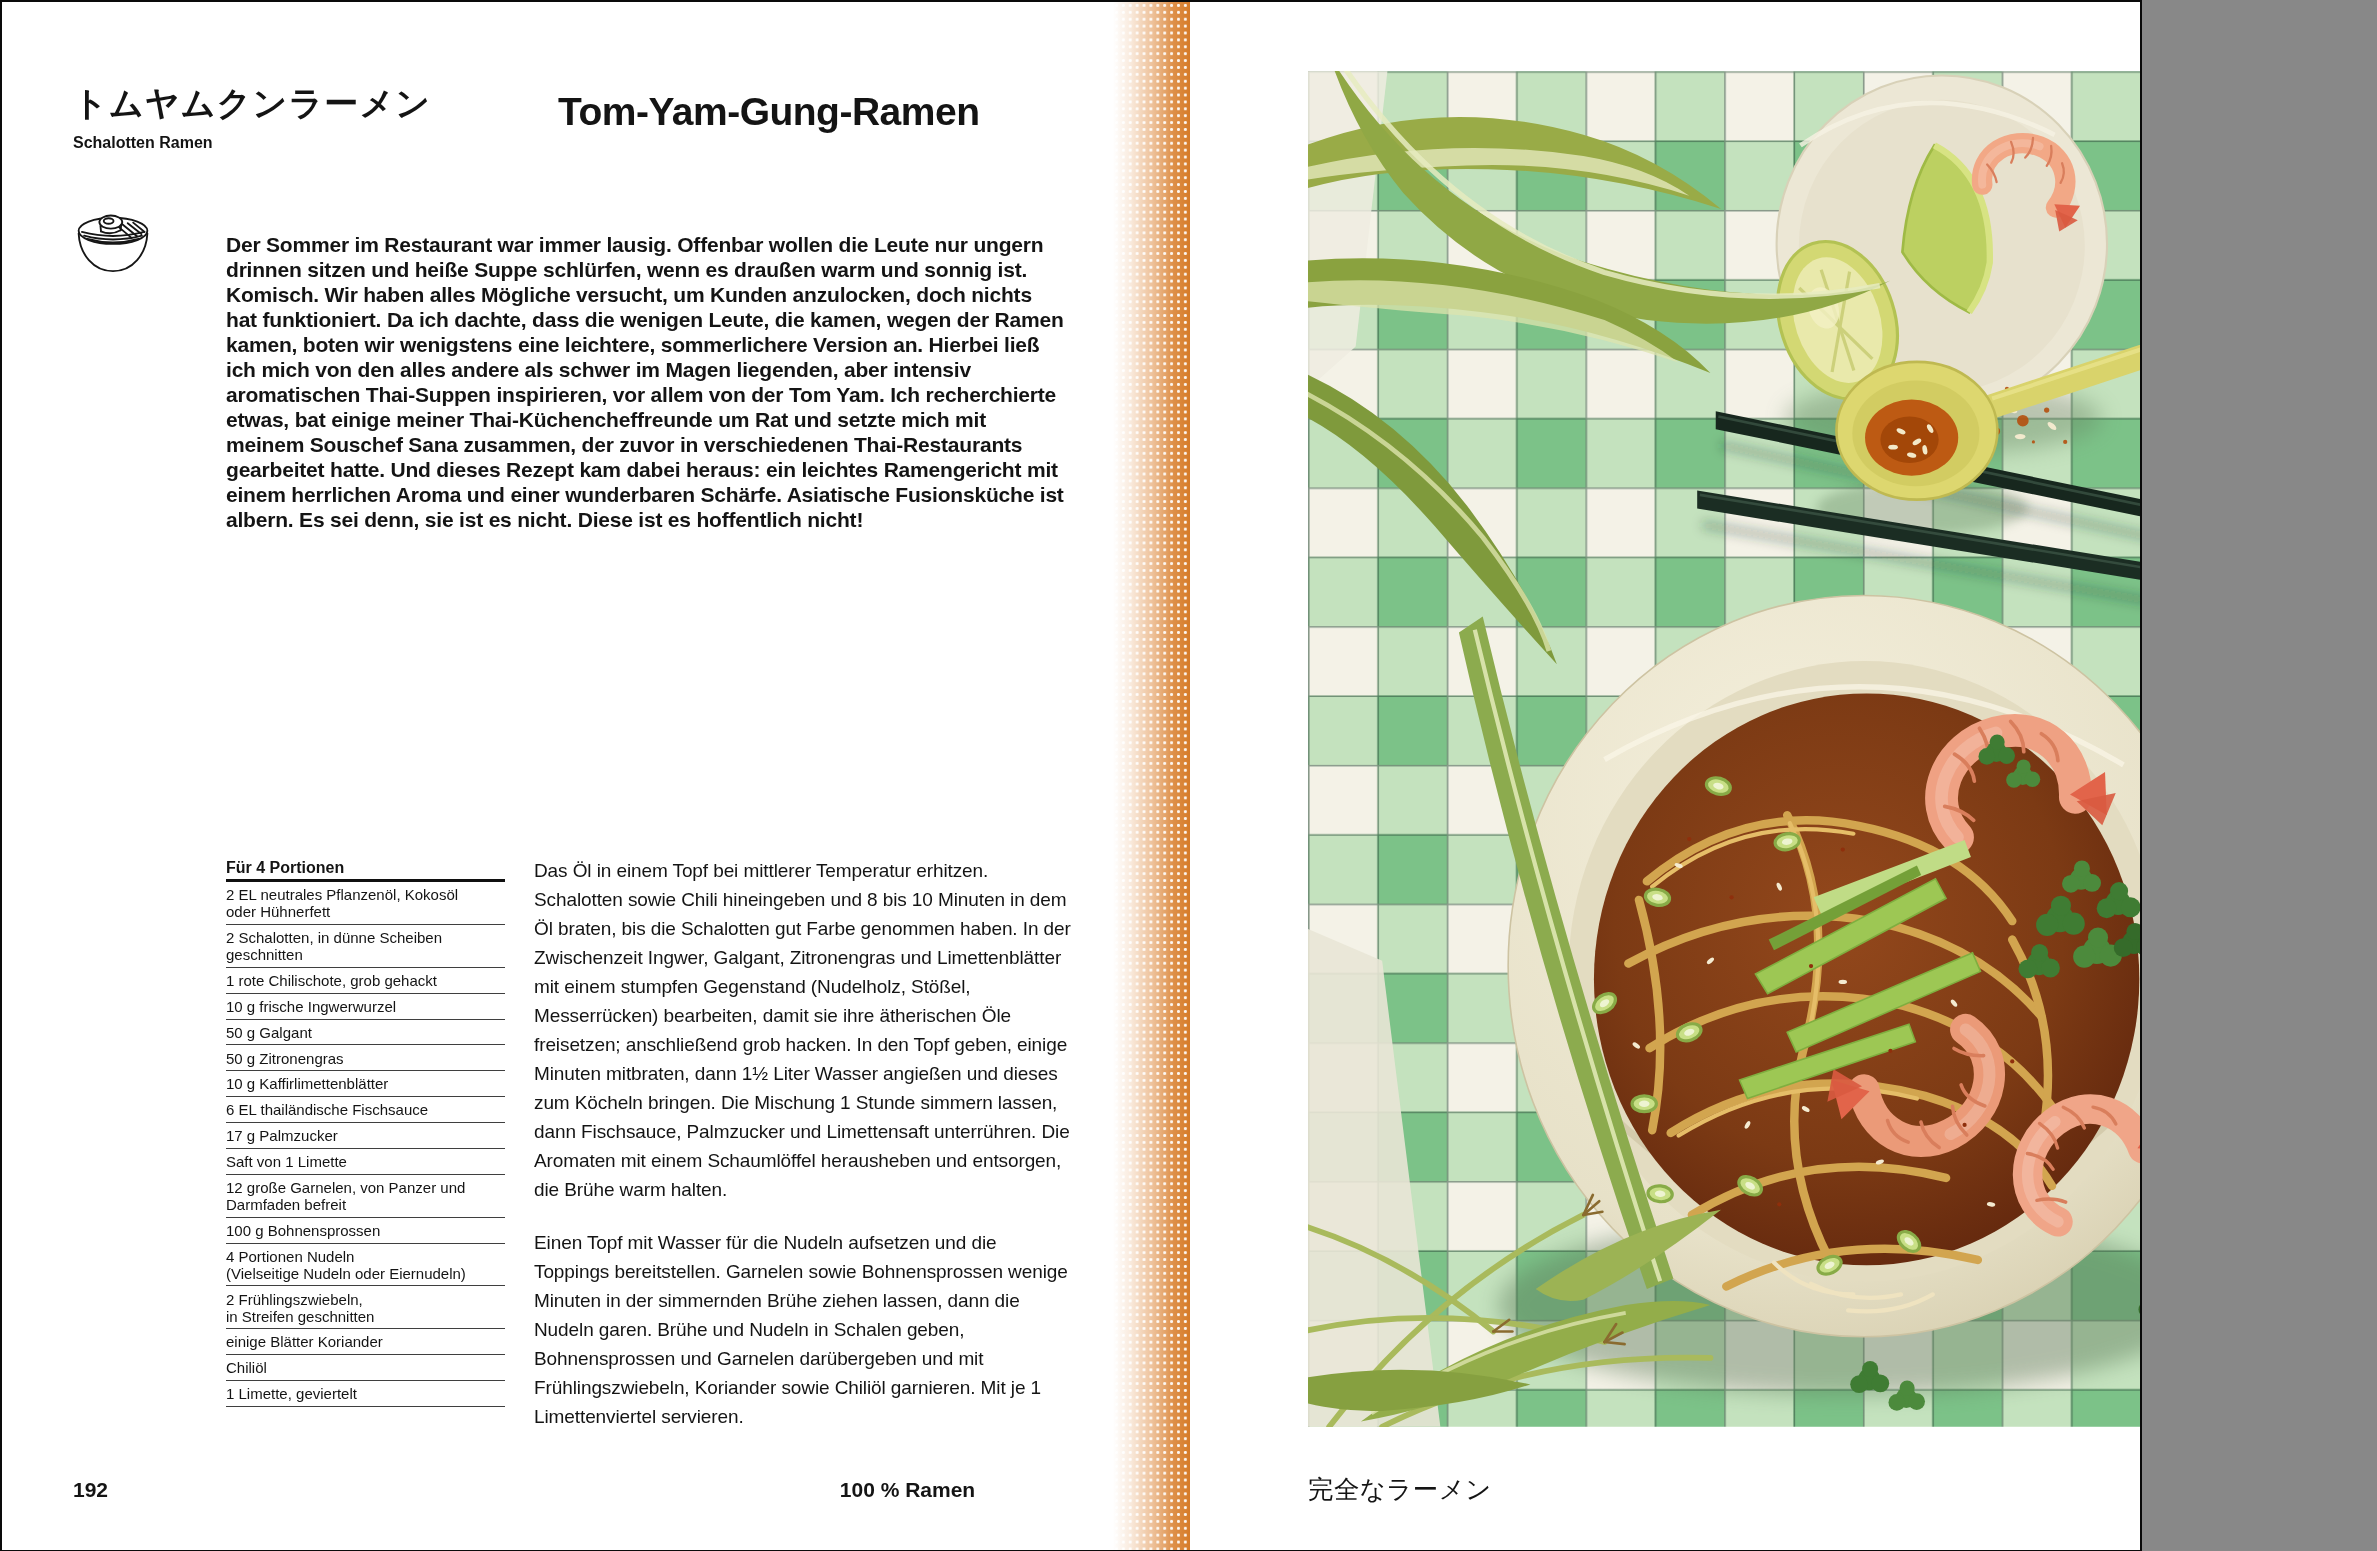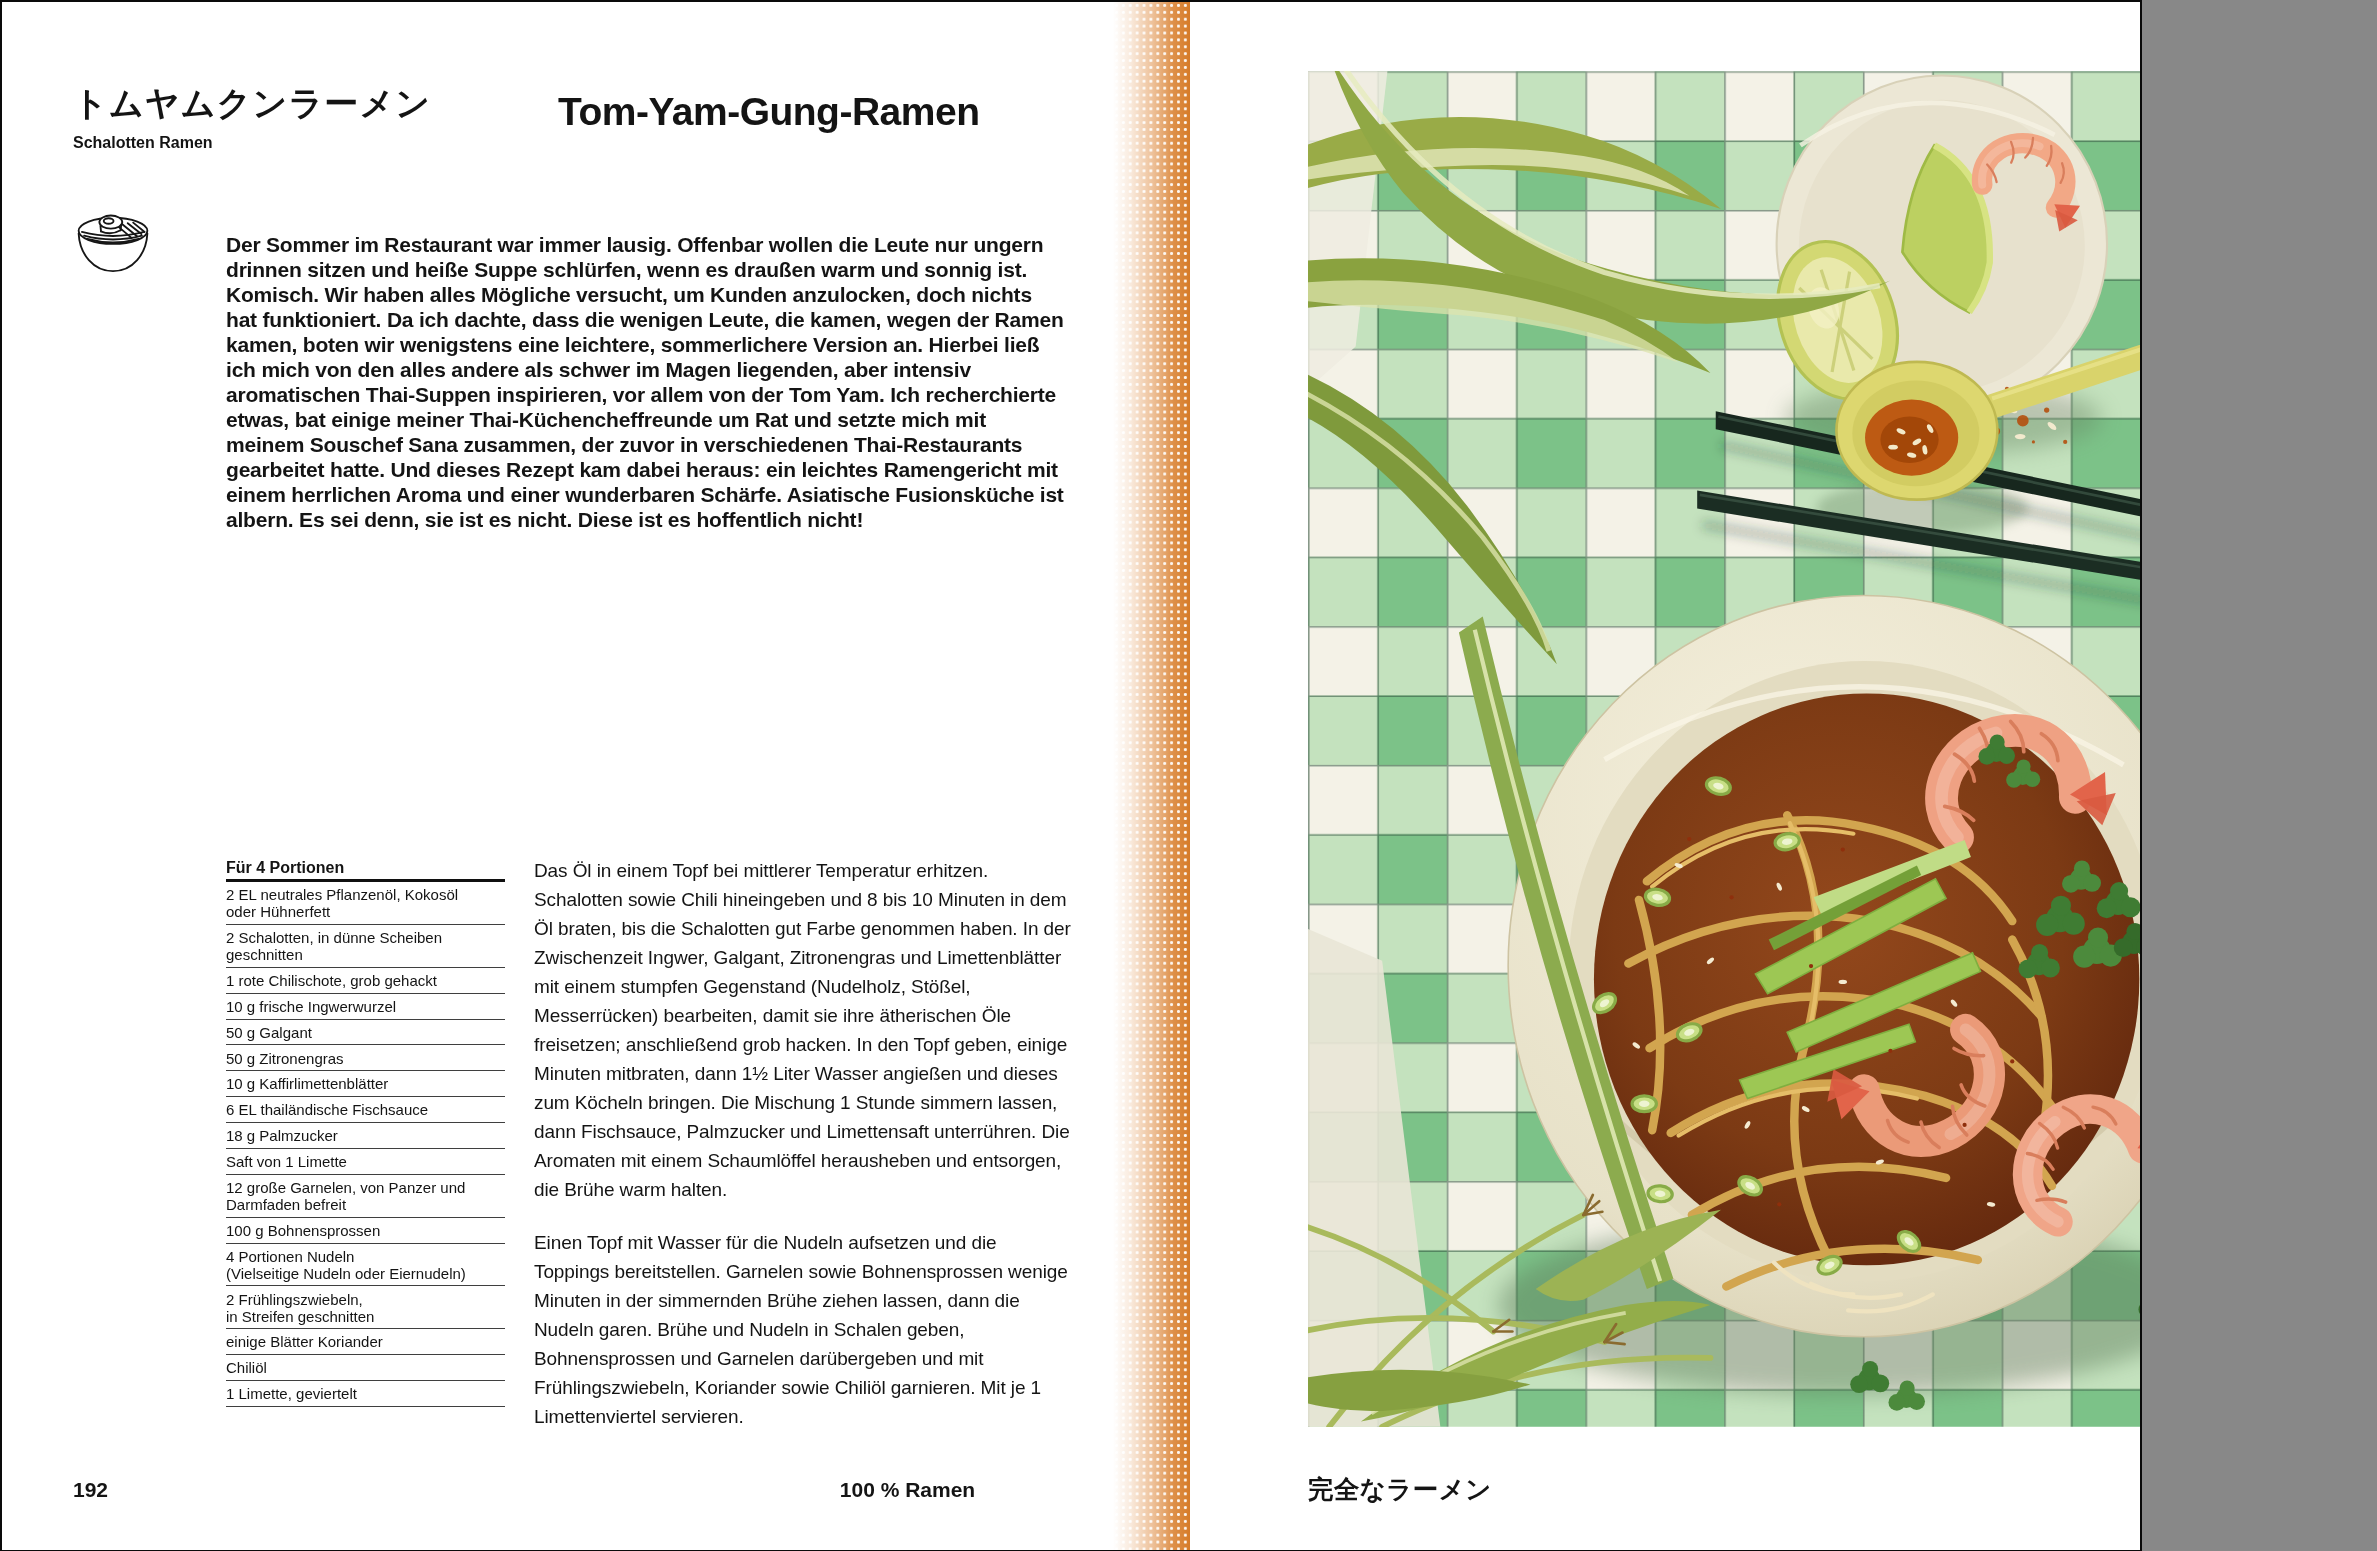--- a/index.html
+++ b/index.html
@@ -47,21 +47,21 @@
   }
   .instructions{
     left:532px;top:854px;width:539px;
     font-size:19px;line-height:29px;letter-spacing:-0.1px;
   }
   .instructions p{margin:0;}
   .instructions p + p{margin-top:24.4px;}
   
   .pagenum-left{left:71px;top:1476px;font-size:21px;font-weight:700;}
   .footer-title-left{left:743px;top:1476px;width:325px;text-align:center;font-size:21px;font-weight:700;}
-  .footer-title-right{left:1306px;top:1471px;font-size:25.4px;font-weight:700;letter-spacing:0.5px;}
+  .footer-title-right{left:1306px;top:1471px;font-size:25.4px;font-weight:400;letter-spacing:0.5px;}
   .pagenum-right{left:2225px;top:1476px;width:86px;font-size:24px;font-weight:700;}
   
   .spine{
     left:1111px;top:0;width:77px;height:100%;
     background-image:
       radial-gradient(circle, rgba(255,255,255,.92) 1.3px, rgba(255,255,255,0) 1.6px),
       linear-gradient(90deg, rgba(221,132,52,0) 0%, rgba(221,132,52,.16) 22%,
                       rgba(220,130,50,.5) 52%, rgba(216,125,42,.85) 78%, #d67b28 100%);
     background-size:6.9px 6.9px, 100% 100%;
   }
@@ -108,21 +108,21 @@
         <li>2 EL neutrales Pflanzenöl, Kokosöl
 oder Hühnerfett</li>
         <li>2 Schalotten, in dünne Scheiben
 geschnitten</li>
         <li>1 rote Chilischote, grob gehackt</li>
         <li>10 g frische Ingwerwurzel</li>
         <li>50 g Galgant</li>
         <li>50 g Zitronengras</li>
         <li>10 g Kaffirlimettenblätter</li>
         <li>6 EL thailändische Fischsauce</li>
-        <li>18 g Palmzucker</li>
+        <li>17 g Palmzucker</li>
         <li>Saft von 1 Limette</li>
         <li>12 große Garnelen, von Panzer und
 Darmfaden befreit</li>
         <li>100 g Bohnensprossen</li>
         <li>4 Portionen Nudeln
 (Vielseitige Nudeln oder Eiernudeln)</li>
         <li>2 Frühlingszwiebeln,
 in Streifen geschnitten</li>
         <li>einige Blätter Koriander</li>
         <li>Chiliöl</li>

